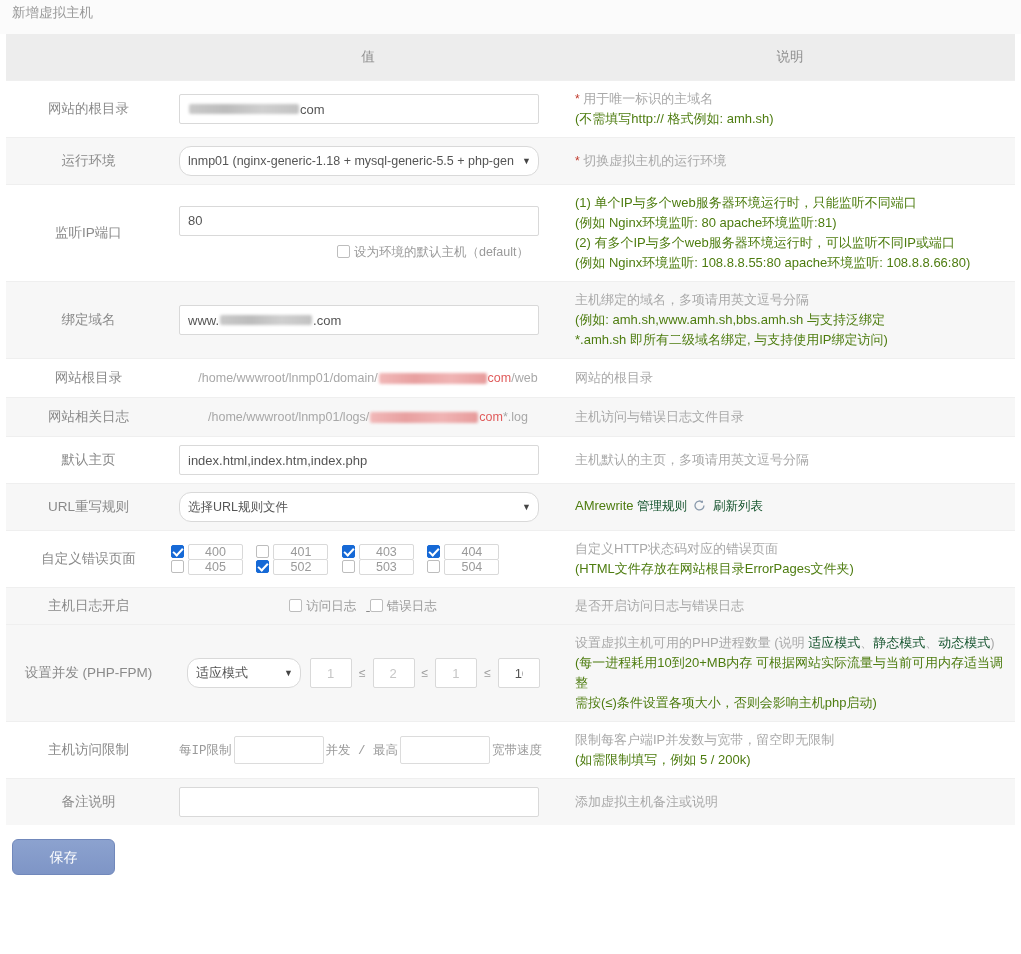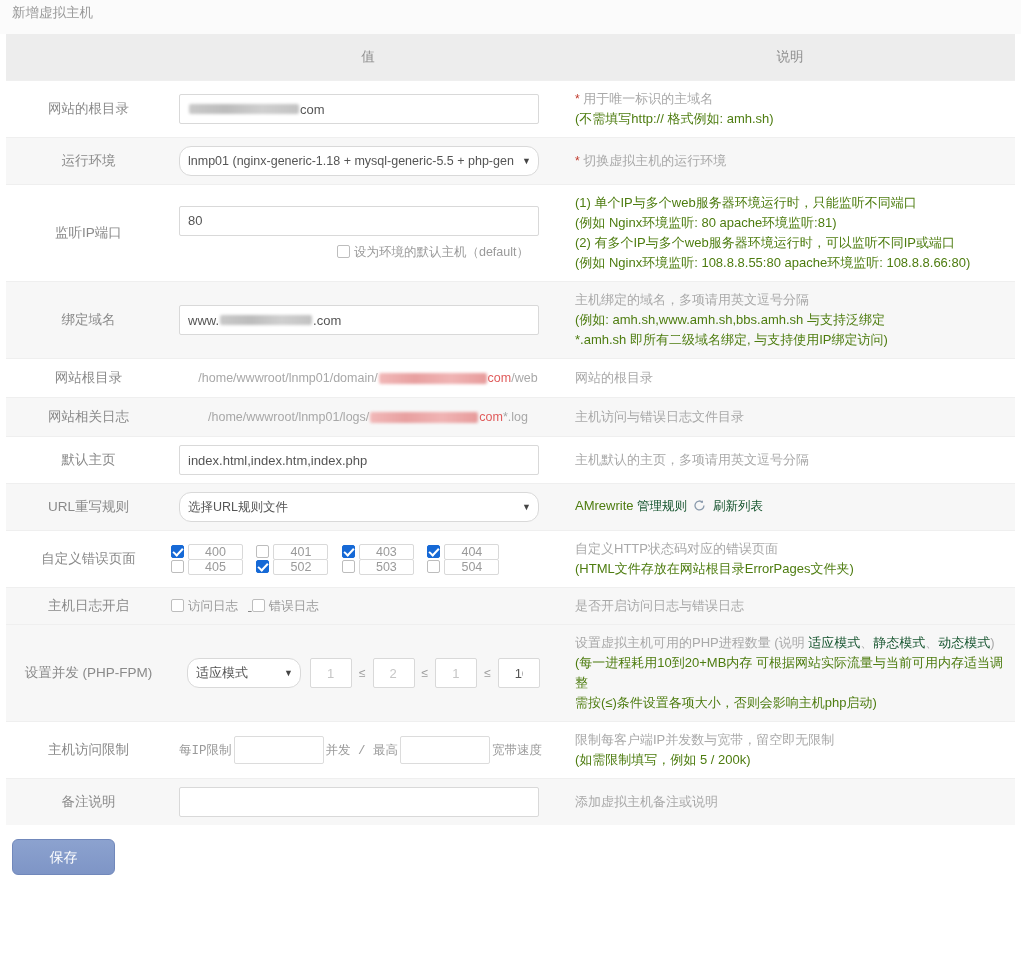--- a/index.html
+++ b/index.html
@@ -131,21 +131,21 @@
   }
   .cb.on{background:#1669d6;border-color:#1669d6;}
   .cb.on:after{
     content:"";position:absolute;left:3px;top:0px;
     width:4px;height:8px;border:solid #fff;
     border-width:0 2px 2px 0;transform:rotate(43deg);
   }
   .cbitem{display:inline-block;margin-right:10px;color:#9a9a9a;font-size:12.5px;white-space:nowrap;}
   .cbitem .num{color:#9a9a9a;font-size:12.5px;}
 
-  .center-line{text-align:left;text-decoration:underline;}
+  .center-line{text-align:center;text-decoration:underline;}
 
   
   .fpm{display:flex;align-items:center;gap:0;padding-left:8px;}
   .num{
     box-sizing:border-box;
     width:42px;height:30px;
     border:1px solid #d9d9d9;border-radius:2px;
     background:#fff;text-align:left;
     padding:0 16px;font-family:inherit;font-size:13px;color:#555;
     outline:none;

